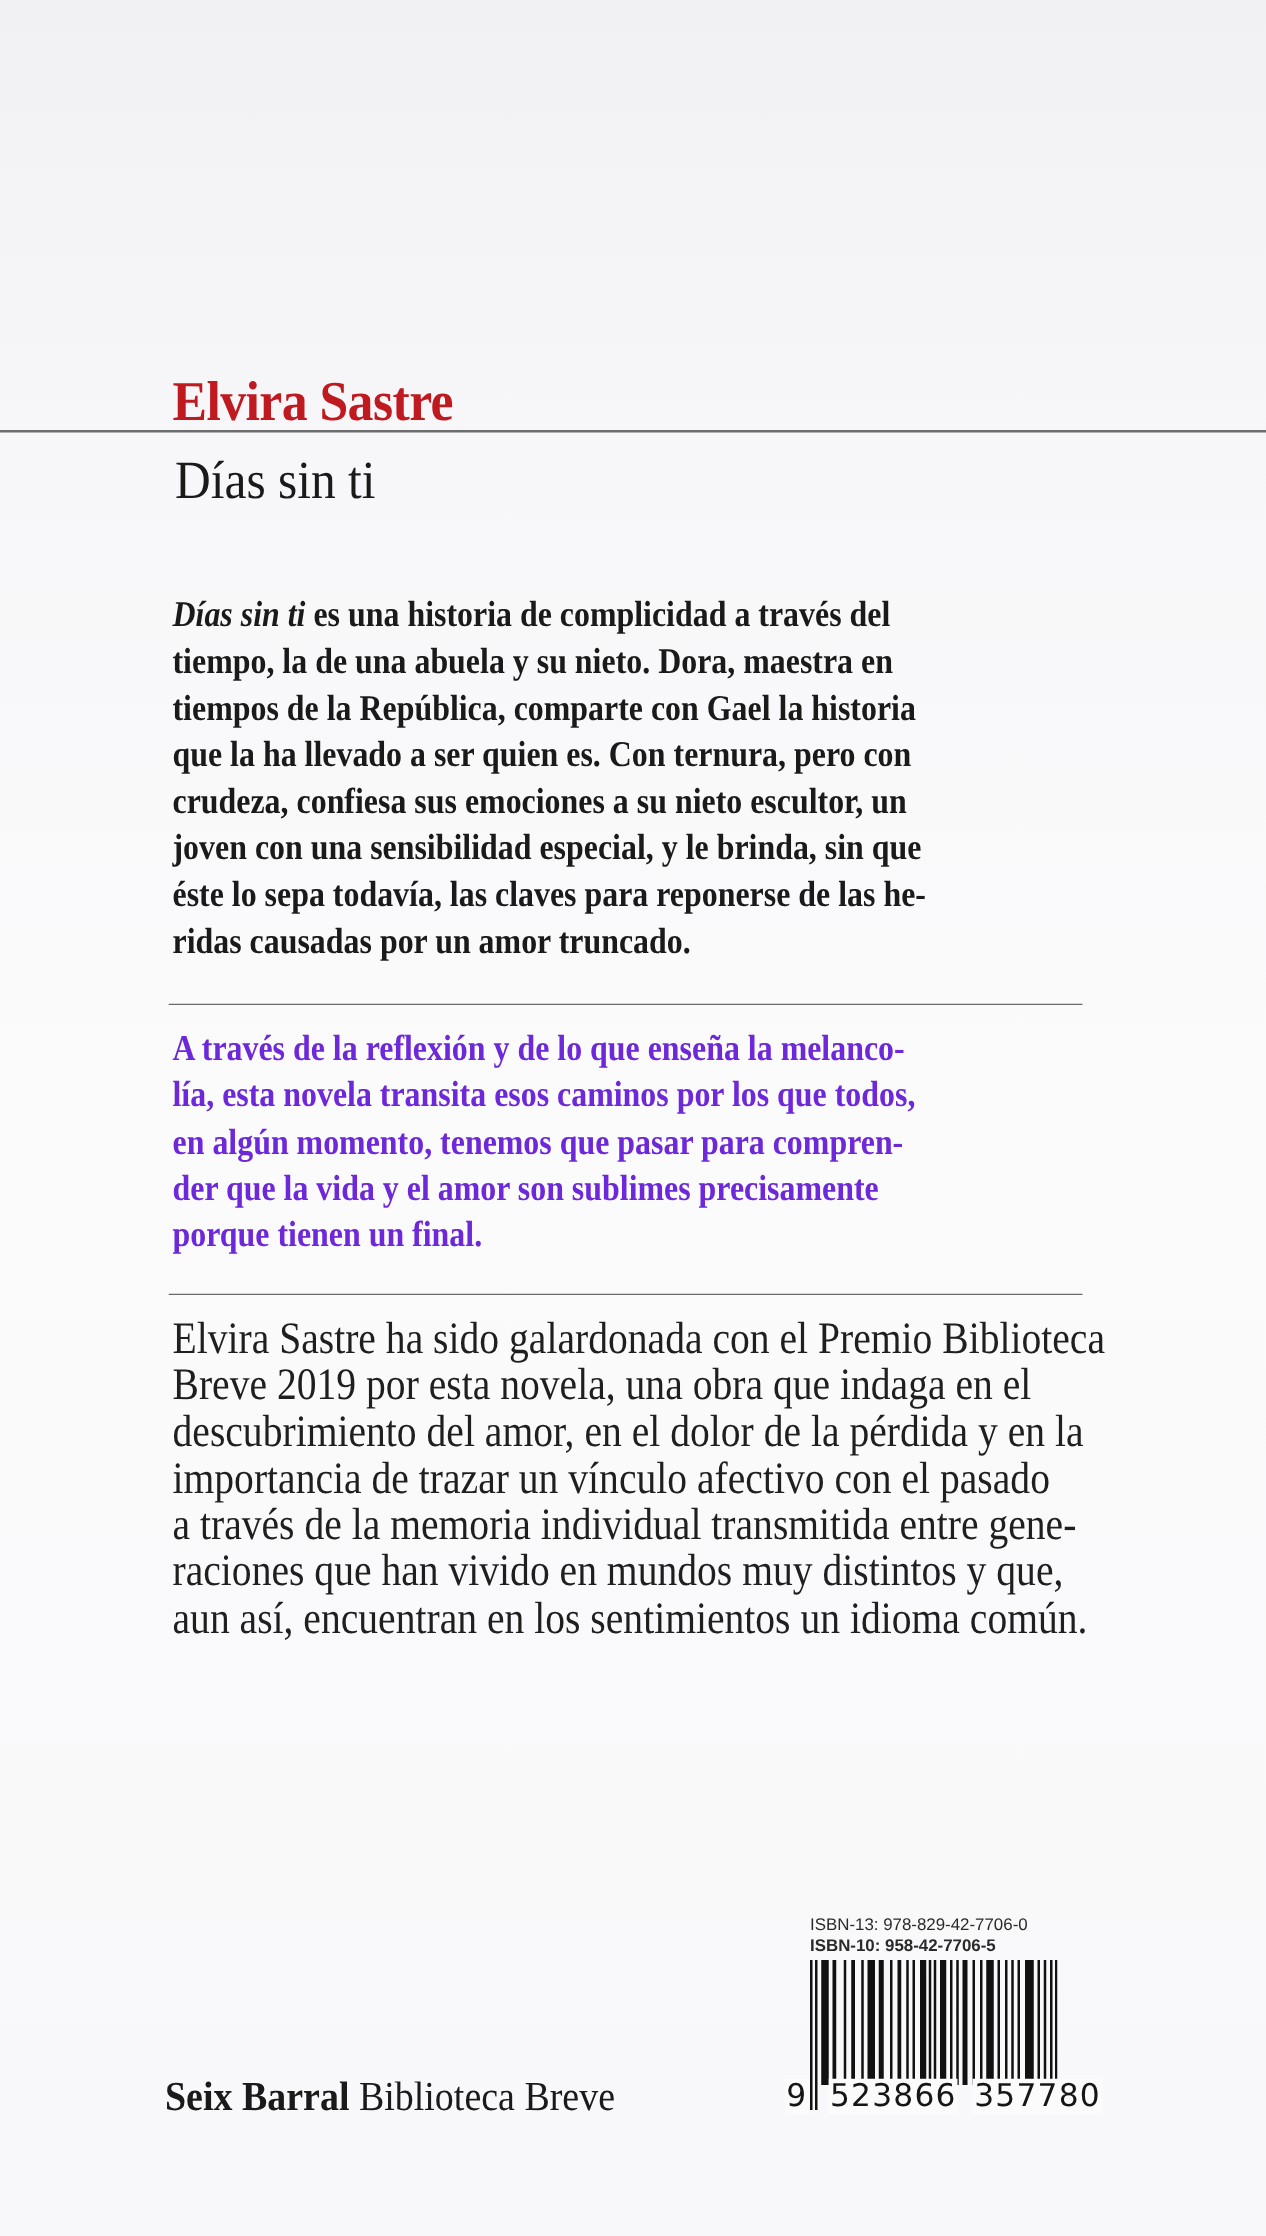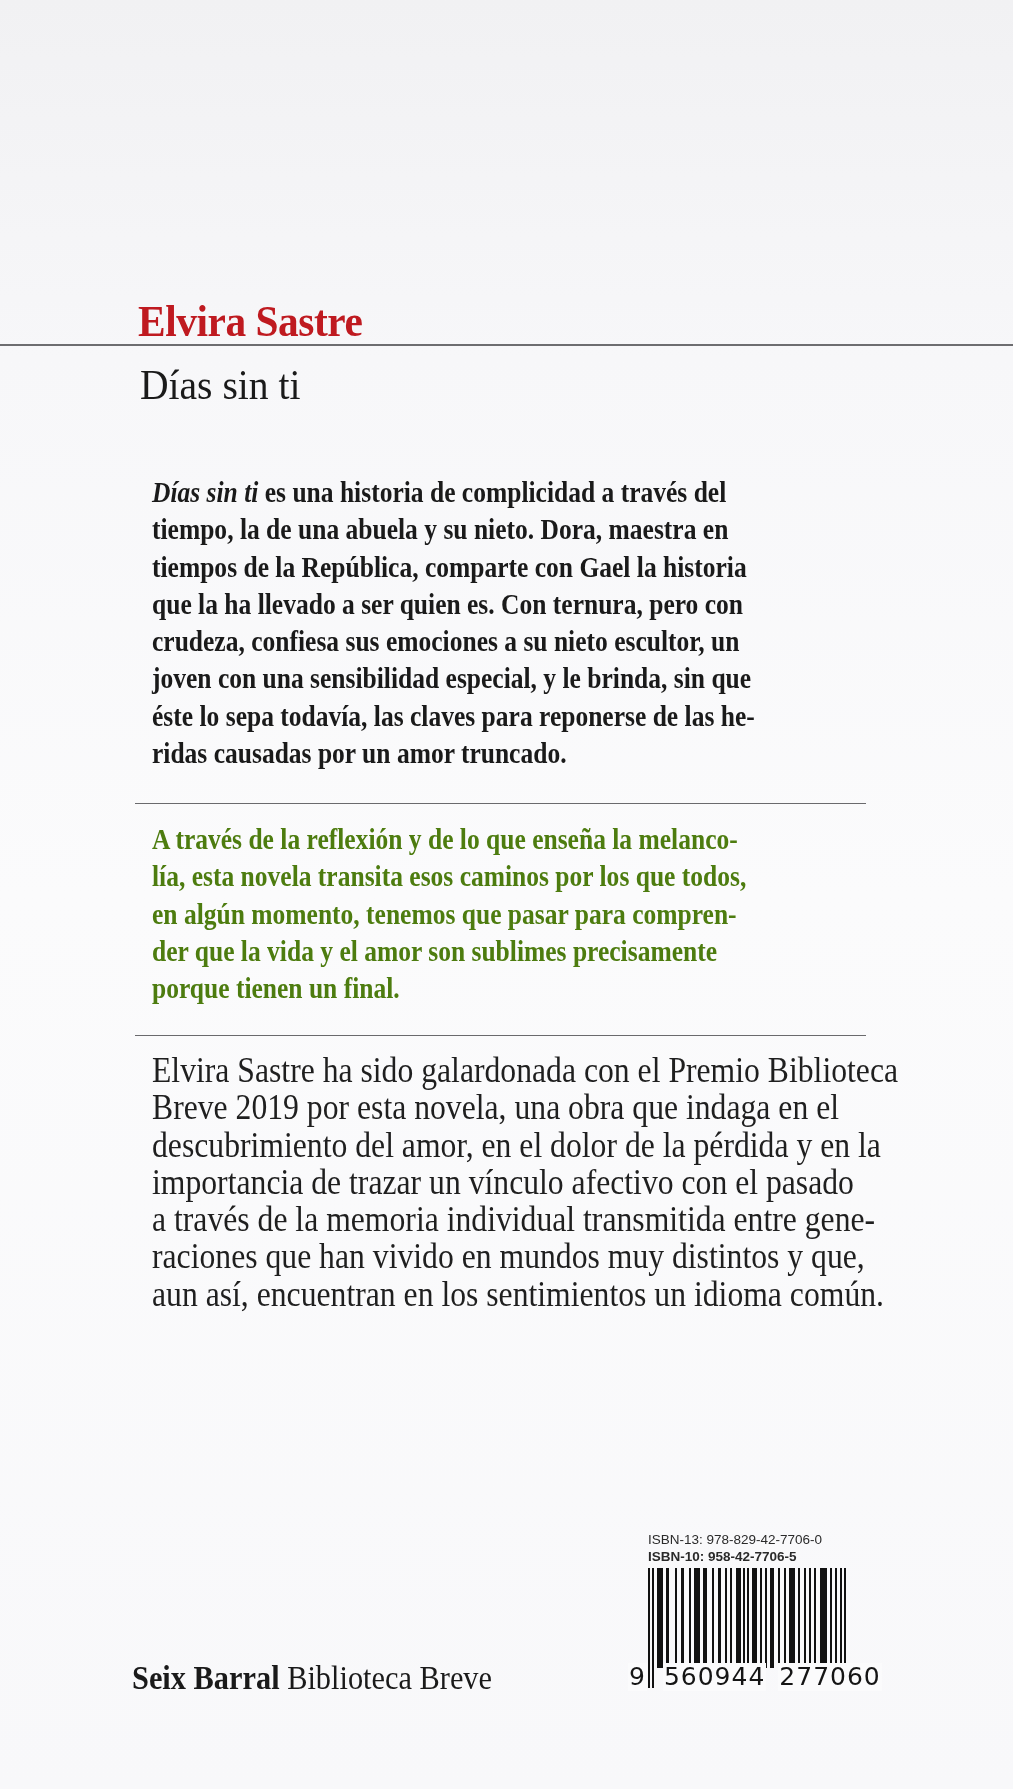--- a/index.html
+++ b/index.html
@@ -18,27 +18,27 @@
       font-size: 45px; font-weight: bold; color: #bf1a20;
       letter-spacing: -0.5px; line-height: 50px;
       transform: scaleX(0.92); transform-origin: left center;
     }
     .title {
       position: absolute; left: 140px; top: 360px;
       font-size: 43px; font-weight: normal; color: #1a1a1a; line-height: 50px;
       transform: scaleX(0.92); transform-origin: left center;
     }
     .para {
-      position: absolute; left: 152px; width: 728px;
+      position: absolute; left: 138px; width: 728px;
       font-size: 29px; line-height: 37.3px;
       white-space: nowrap;
     }
     .para .line { display: block; height: 37.3px; transform: scaleX(0.88); transform-origin: left center; }
     .para.bold { font-weight: bold; }
-    .para.red { color: #4d7c0f; }
+    .para.red { color: #6d28d9; }
     .para.regular { font-weight: normal; color: #1f1f1f; font-size: 36px; }
     .p1 { top: 474px; }
     .p2 { top: 821px; }
     .p3 { top: 1052px; }
     .divider {
       position: absolute; left: 135px; width: 731px; height: 0;
       border-top: 1.5px solid #6a6a6d;
     }
     .d1 { top: 803px; }
     .d2 { top: 1035px; }
@@ -145,20 +145,20 @@
     <rect x="172" y="0" width="7" height="100"></rect>
     <rect x="182" y="0" width="2" height="100"></rect>
     <rect x="187" y="0" width="2" height="100"></rect>
     <rect x="192" y="0" width="2" height="120"></rect>
     <rect x="196" y="0" width="2" height="120"></rect>
   </g>
 </svg>
 
 <div class="barcode-digits">
   <span class="lead">9</span>
-  <span class="grp1">560944</span>
-  <span>277060</span>
+  <span class="grp1">523866</span>
+  <span>357780</span>
 </div>
 
 <div class="imprint">
   <span class="publisher">Seix Barral</span>
   <span class="collection">Biblioteca Breve</span>
 </div>
 
 </body></html>

